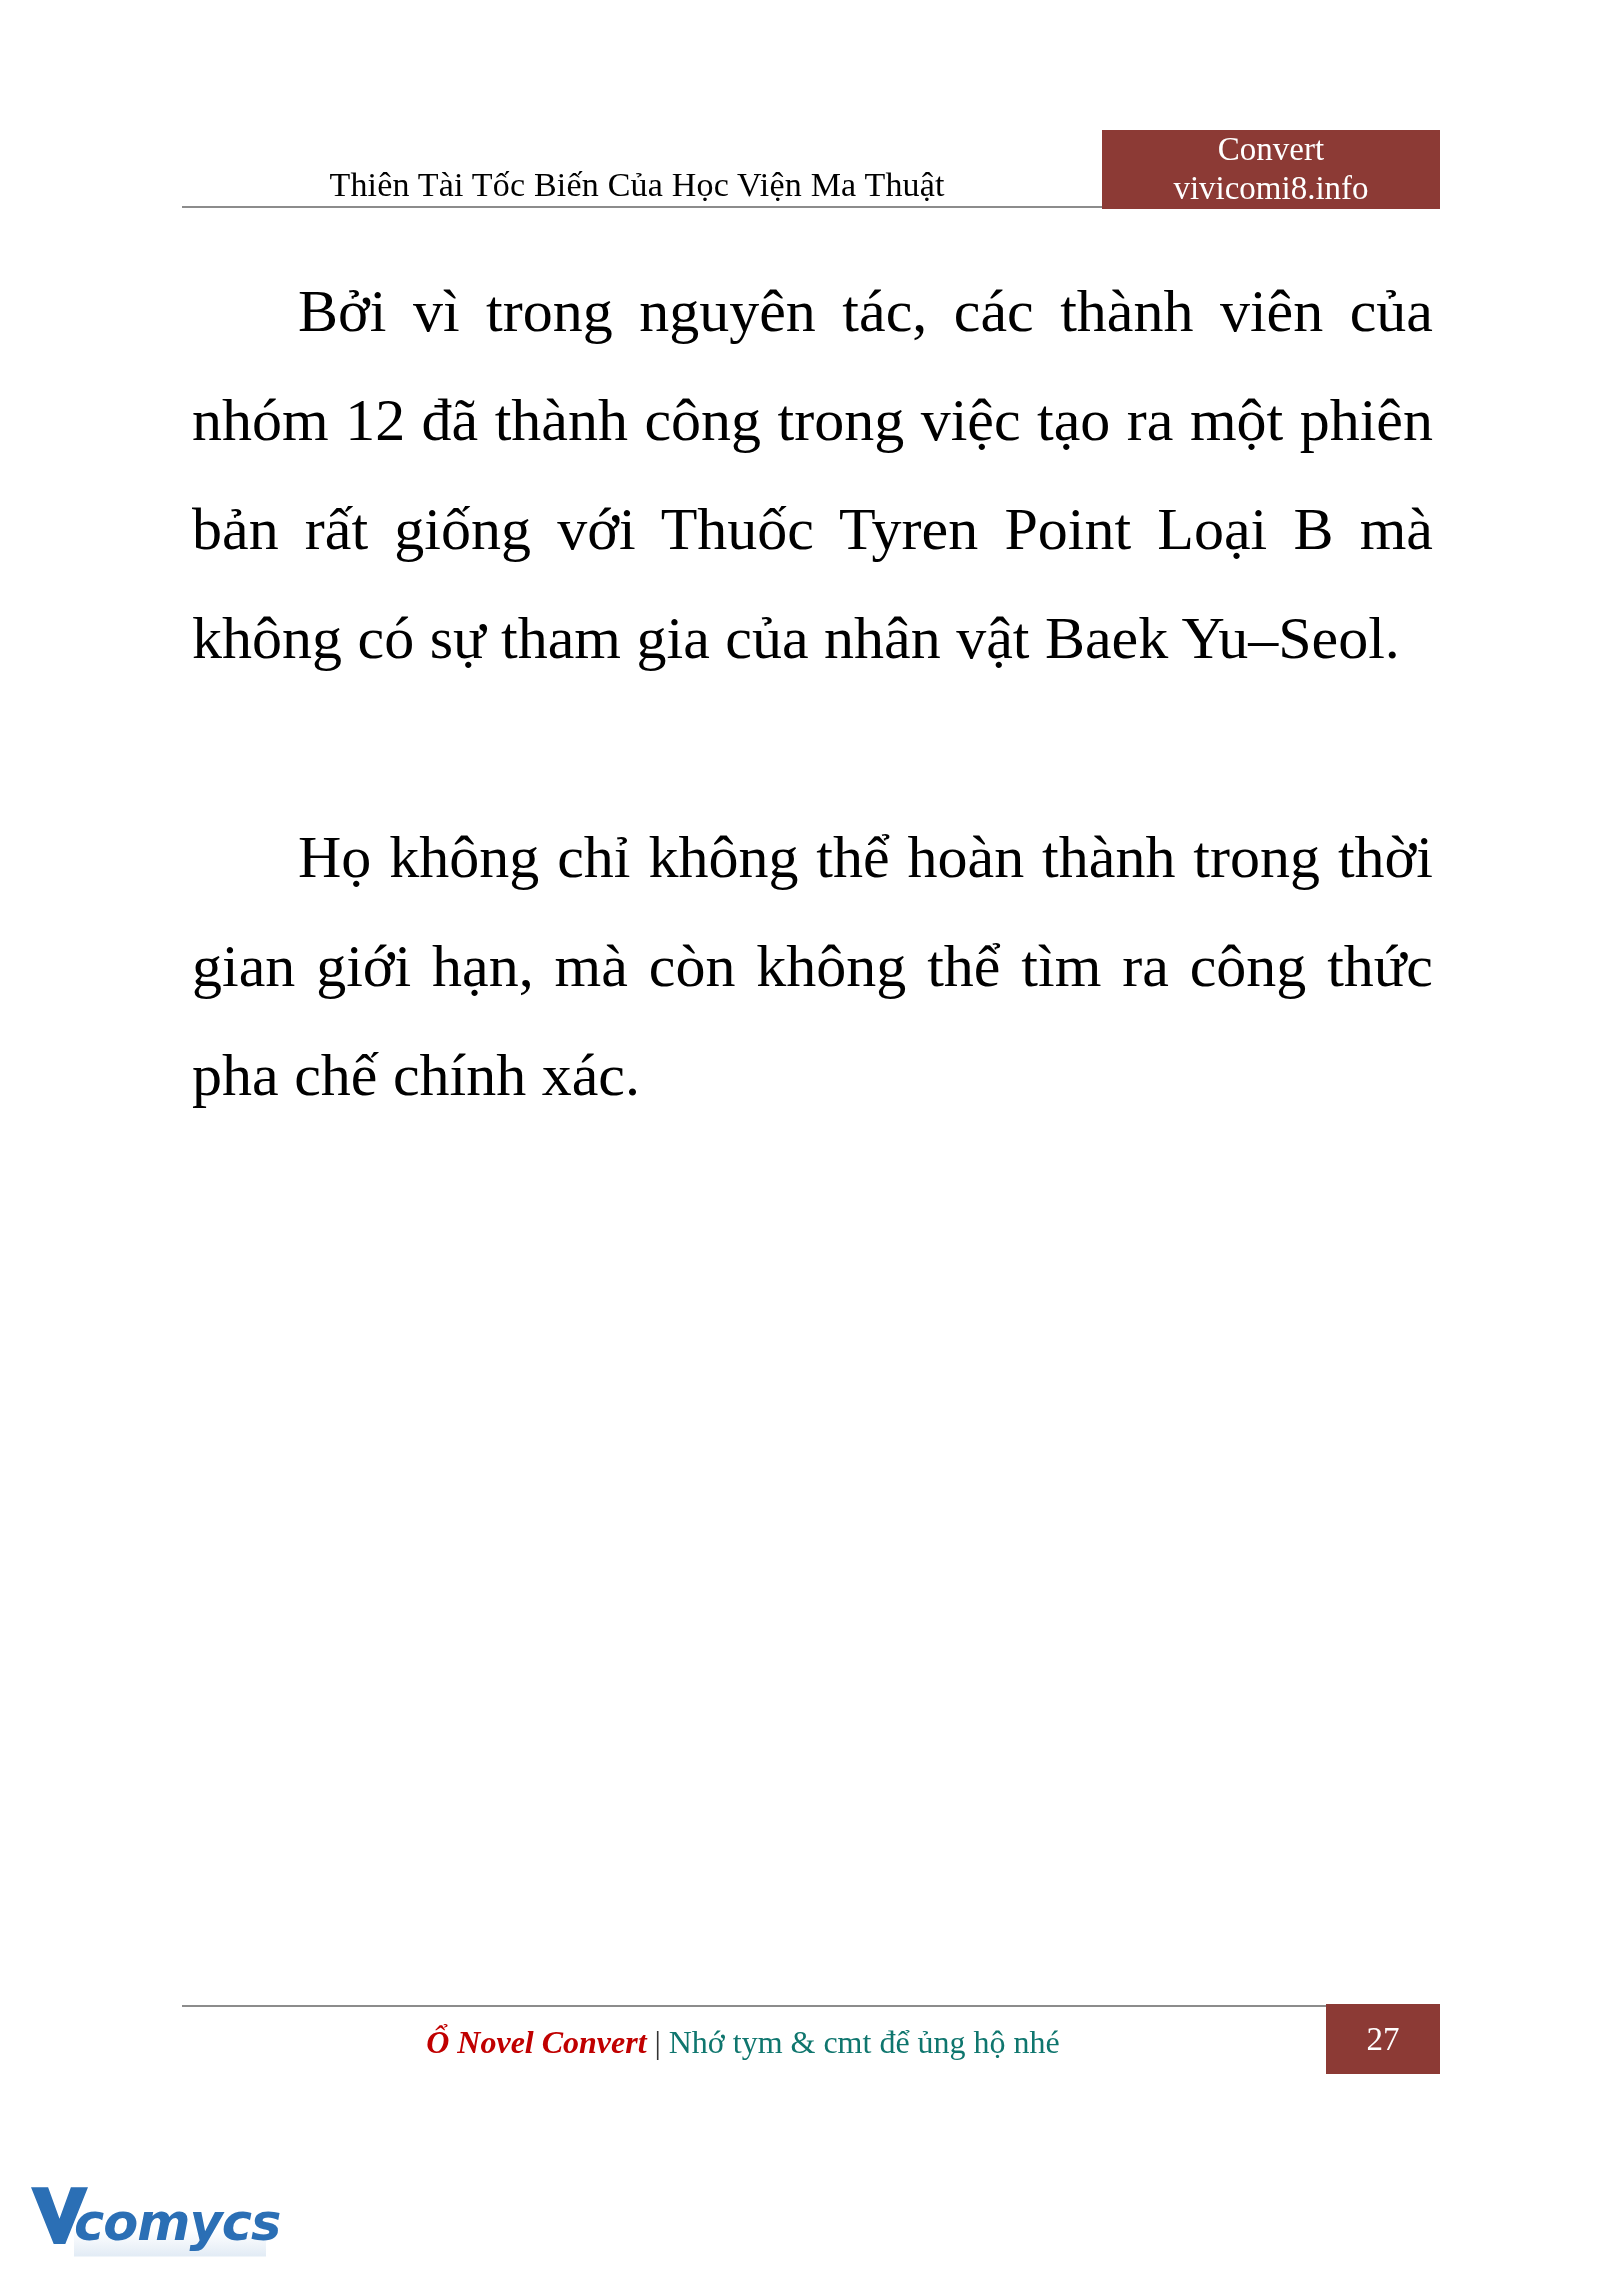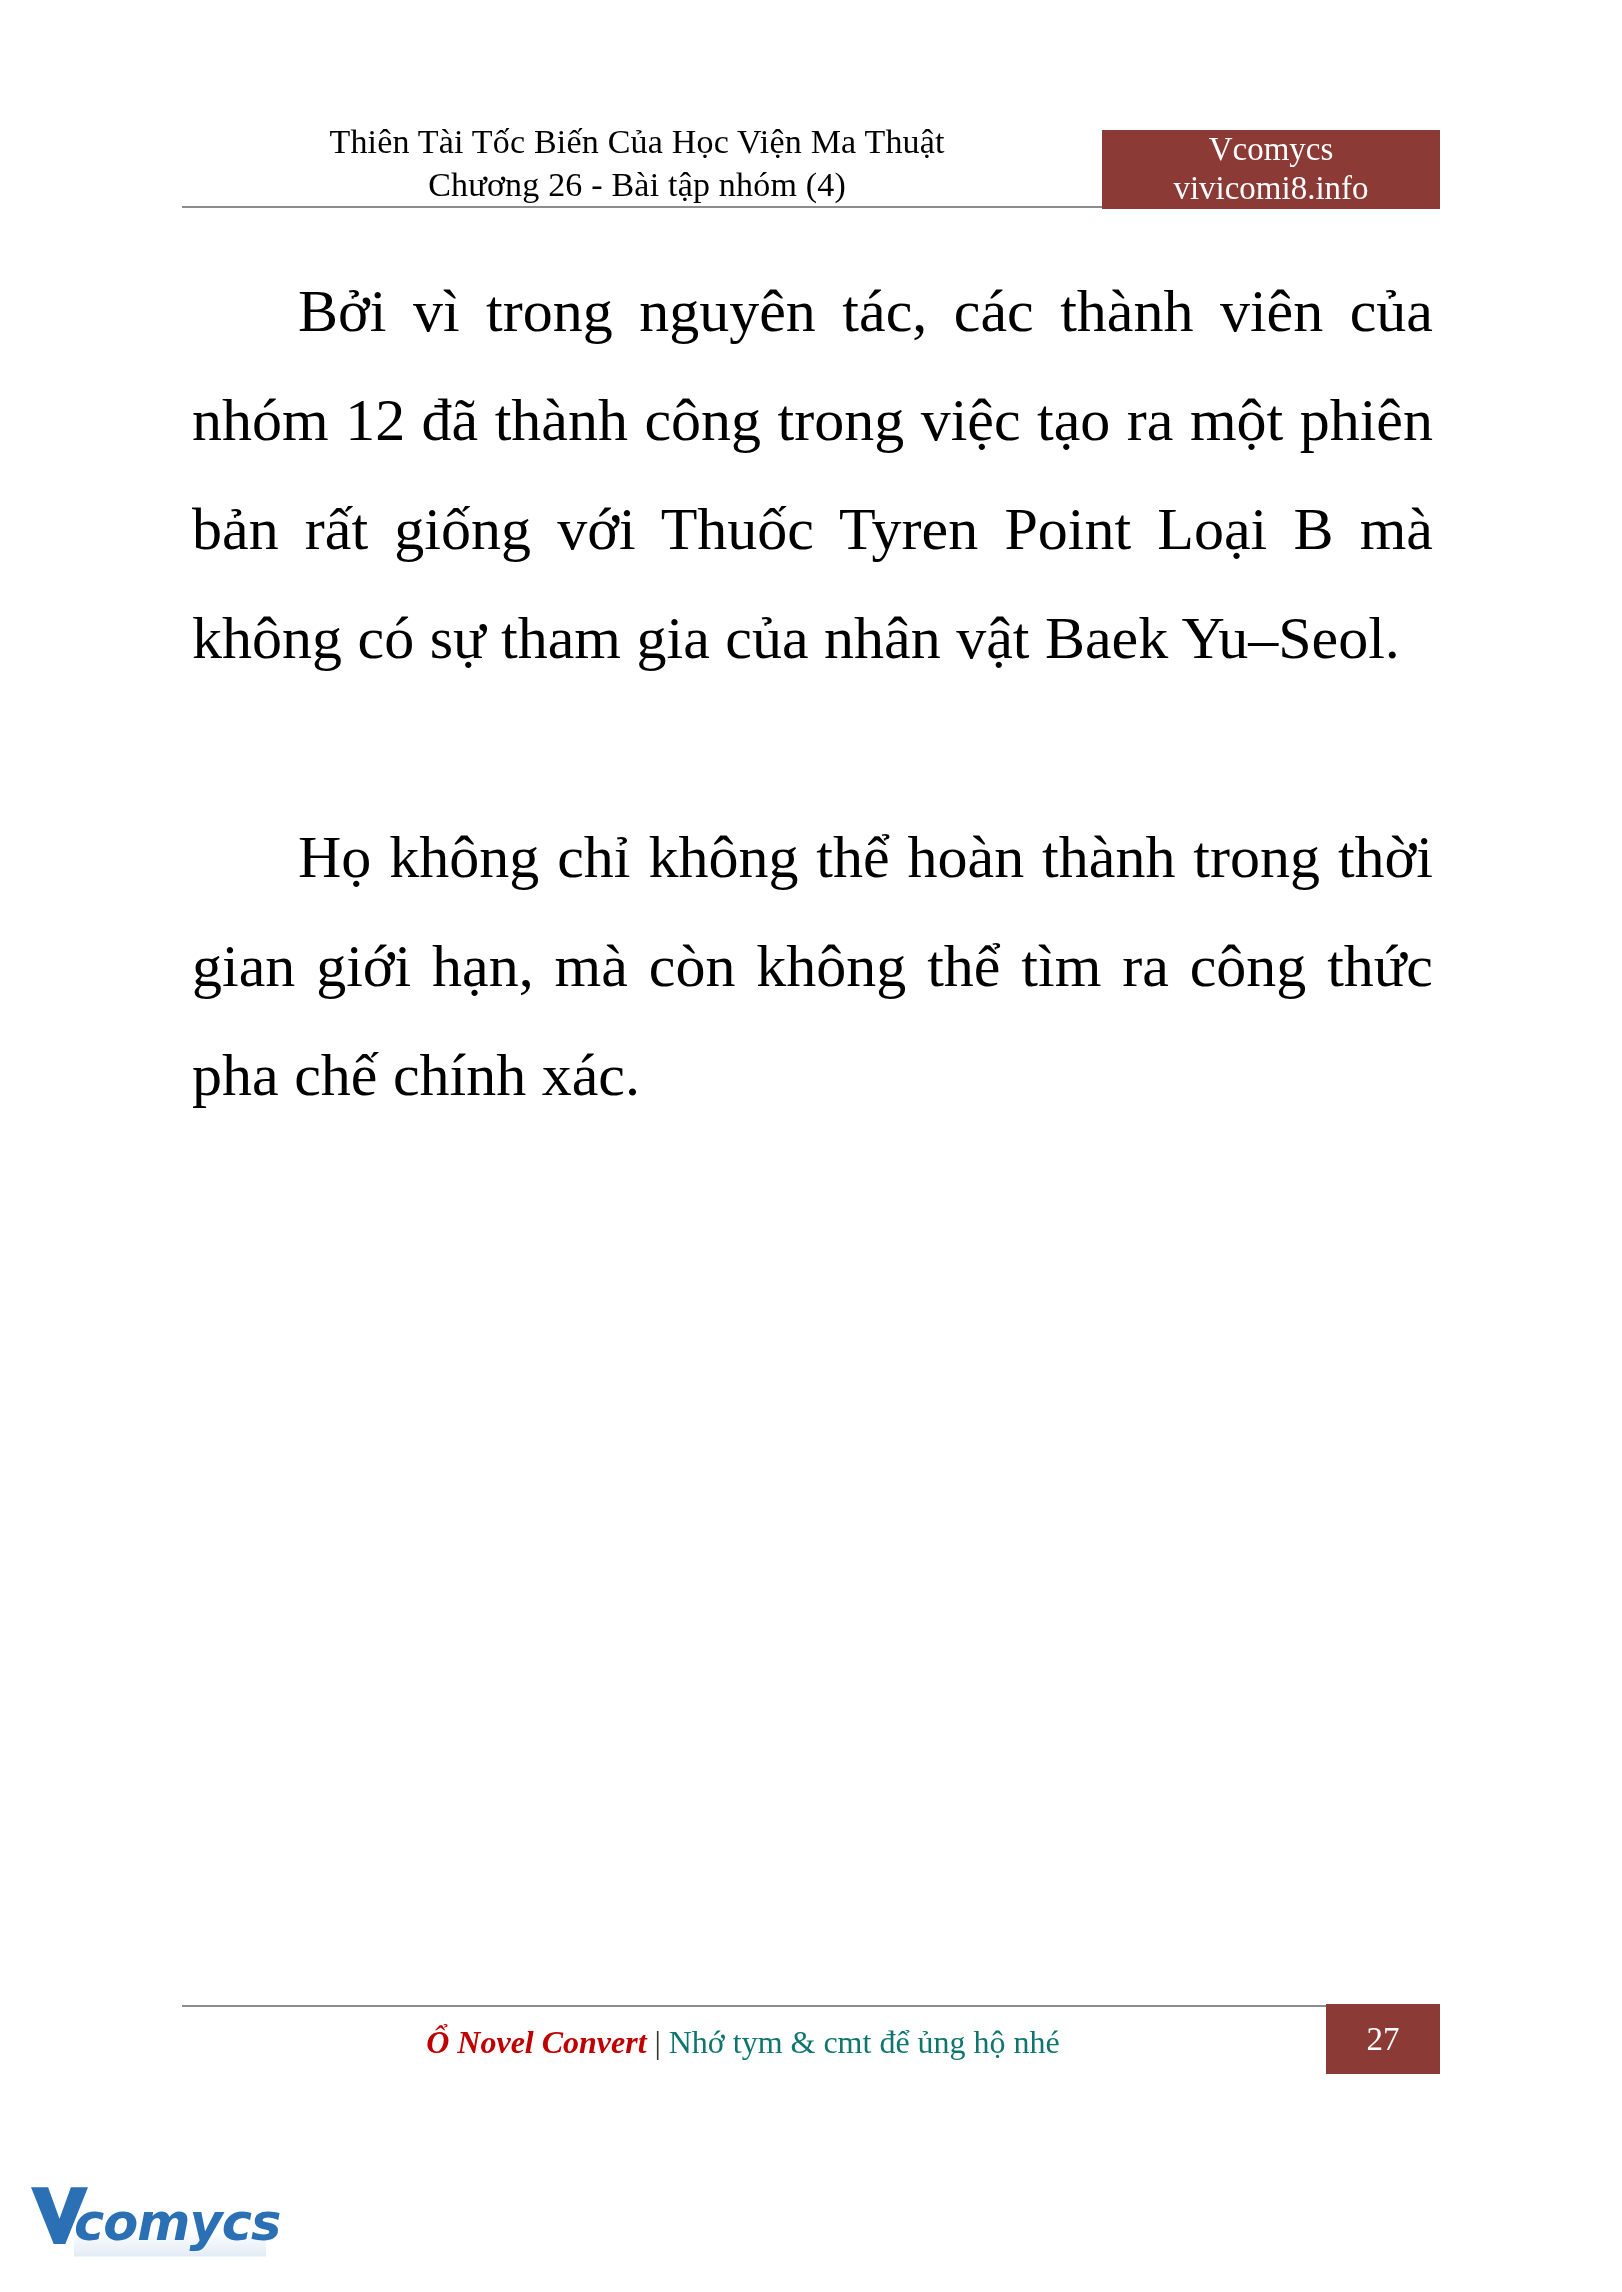--- a/index.html
+++ b/index.html
@@ -172,24 +172,23 @@
     transform: scaleY(-1);
     opacity: 0.5;
   }
 </style>
 </head>
 <body>
 
 <div class="header">
   <div class="header-titles">
     <div class="header-line1">Thiên Tài Tốc Biến Của Học Viện Ma Thuật</div>
-    <div class="header-line2">Chương 26 - Bài tập nhóm (4)</div>
   </div>
   <div class="header-badge">
-    <div class="badge-line1">Vcomycs</div>
+    <div class="badge-line1">Convert</div>
     <div class="badge-line2">vivicomi8.info</div>
   </div>
 </div>
 
 <div class="content">
   <p class="para">Bởi vì trong nguyên tác, các thành viên của nhóm 12 đã thành công trong việc tạo ra một phiên bản rất giống với Thuốc Tyren Point Loại B mà không có sự tham gia của nhân vật Baek Yu–Seol.</p>
   <p class="para para-last">Họ không chỉ không thể hoàn thành trong thời gian giới hạn, mà còn không thể tìm ra công thức pha chế chính xác.</p>
 </div>
 
 <div class="footer">

